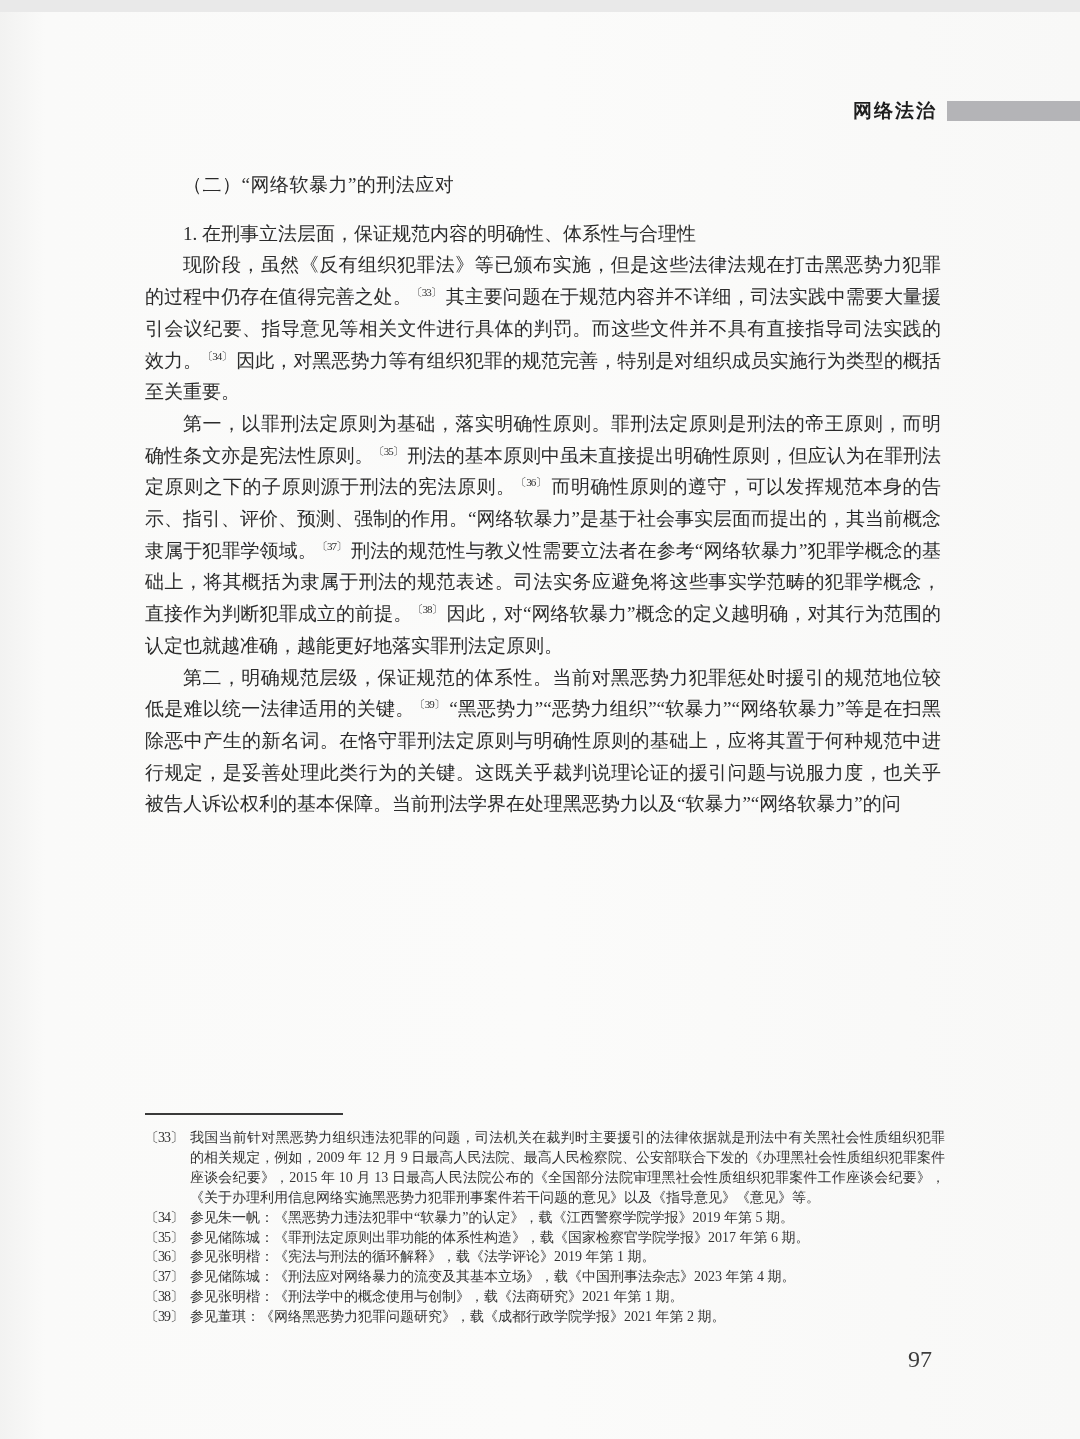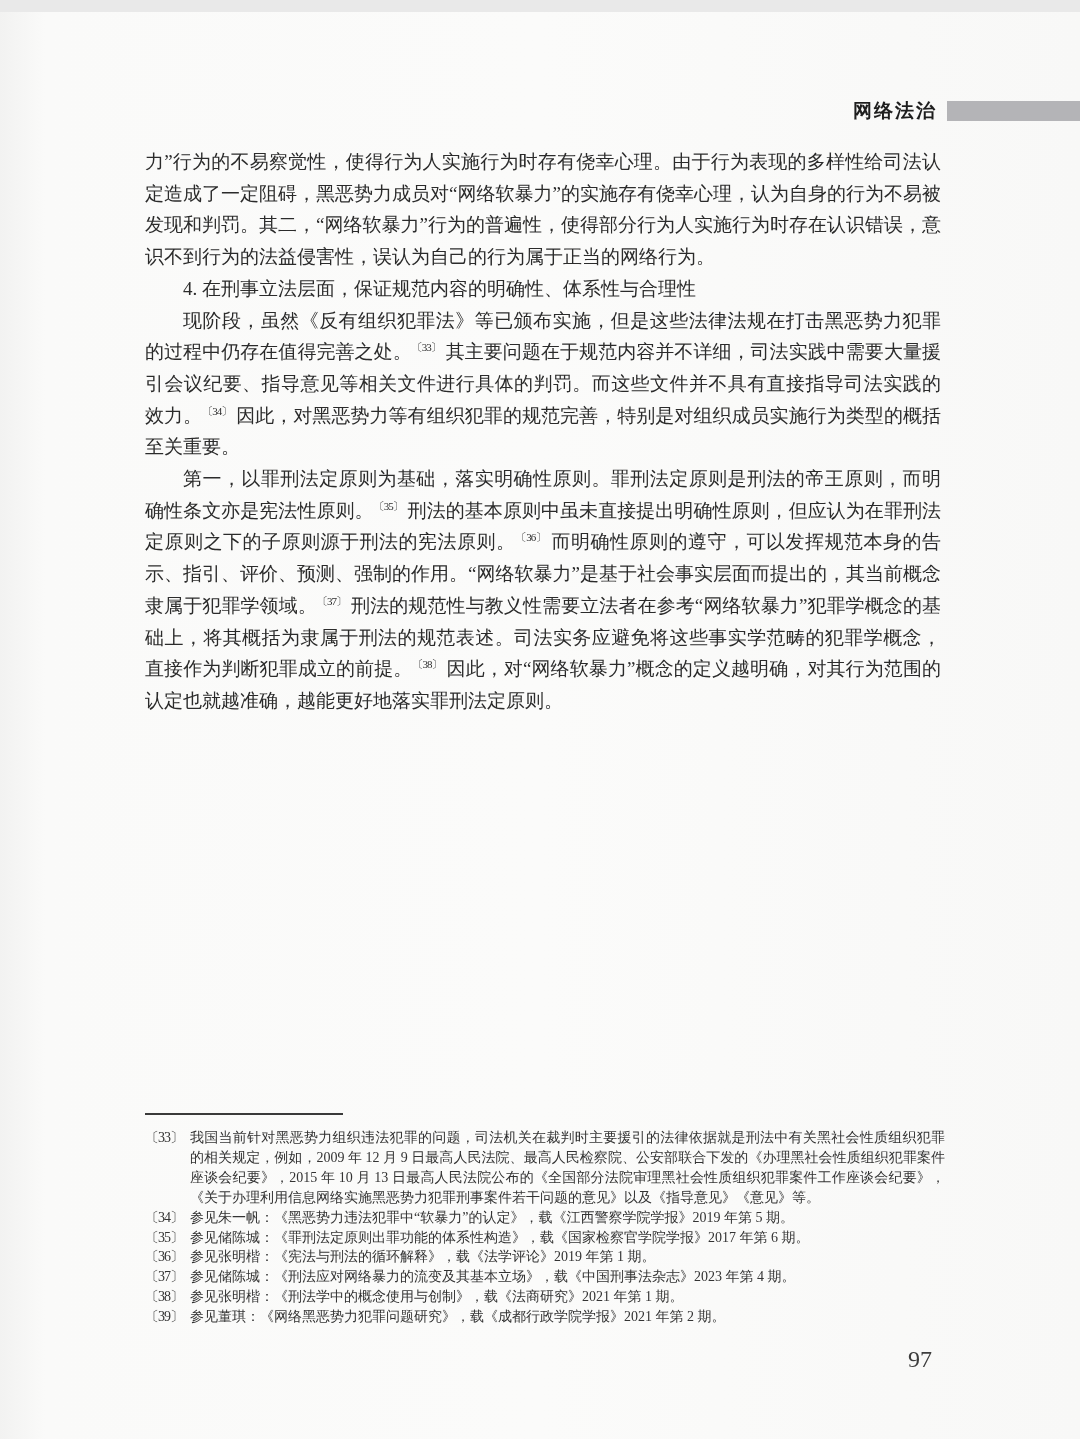--- a/index.html
+++ b/index.html
@@ -111,24 +111,25 @@
 <body>
 
 <div class="page">
 
   <header class="page-header">
     <span class="section-label">网络法治</span>
     <span class="header-bar"></span>
   </header>
 
   <main class="article">
-    <p class="continuation">力”行为的不易察觉性，使得行为人实施行为时存有侥幸心理。由于行为表现的多样性给司法认定造成了一定阻碍，黑恶势力成员对“网络软暴力”的实施存有侥幸心理，认为自身的行为不易被发现和判罚。其二，“网络软暴力”行为的普遍性，使得部分行为人实施行为时存在认识错误，意识不到行为的法益侵害性，误认为自己的行为属于正当的网络行为。</p>
-    <p>4. 在刑事立法层面，保证规范内容的明确性、体系性与合理性</p>
+    <h3 class="subheading">（二）“网络软暴力”的刑法应对</h3>
+    <p>1. 在刑事立法层面，保证规范内容的明确性、体系性与合理性</p>
     <p>现阶段，虽然《反有组织犯罪法》等已颁布实施，但是这些法律法规在打击黑恶势力犯罪的过程中仍存在值得完善之处。<sup>〔33〕</sup> 其主要问题在于规范内容并不详细，司法实践中需要大量援引会议纪要、指导意见等相关文件进行具体的判罚。而这些文件并不具有直接指导司法实践的效力。<sup>〔34〕</sup> 因此，对黑恶势力等有组织犯罪的规范完善，特别是对组织成员实施行为类型的概括至关重要。</p>
     <p>第一，以罪刑法定原则为基础，落实明确性原则。罪刑法定原则是刑法的帝王原则，而明确性条文亦是宪法性原则。<sup>〔35〕</sup> 刑法的基本原则中虽未直接提出明确性原则，但应认为在罪刑法定原则之下的子原则源于刑法的宪法原则。<sup>〔36〕</sup> 而明确性原则的遵守，可以发挥规范本身的告示、指引、评价、预测、强制的作用。“网络软暴力”是基于社会事实层面而提出的，其当前概念隶属于犯罪学领域。<sup>〔37〕</sup> 刑法的规范性与教义性需要立法者在参考“网络软暴力”犯罪学概念的基础上，将其概括为隶属于刑法的规范表述。司法实务应避免将这些事实学范畴的犯罪学概念，直接作为判断犯罪成立的前提。<sup>〔38〕</sup> 因此，对“网络软暴力”概念的定义越明确，对其行为范围的认定也就越准确，越能更好地落实罪刑法定原则。</p>
+    <p>第二，明确规范层级，保证规范的体系性。当前对黑恶势力犯罪惩处时援引的规范地位较低是难以统一法律适用的关键。<sup>〔39〕</sup> “黑恶势力”“恶势力组织”“软暴力”“网络软暴力”等是在扫黑除恶中产生的新名词。在恪守罪刑法定原则与明确性原则的基础上，应将其置于何种规范中进行规定，是妥善处理此类行为的关键。这既关乎裁判说理论证的援引问题与说服力度，也关乎被告人诉讼权利的基本保障。当前刑法学界在处理黑恶势力以及“软暴力”“网络软暴力”的问</p>
   </main>
 
   <div class="footnote-sep"></div>
 
   <section class="footnotes">
     <div class="footnote">
       <span class="fn-marker">〔33〕</span>
       <span class="fn-text">我国当前针对黑恶势力组织违法犯罪的问题，司法机关在裁判时主要援引的法律依据就是刑法中有关黑社会性质组织犯罪的相关规定，例如，2009 年 12 月 9 日最高人民法院、最高人民检察院、公安部联合下发的《办理黑社会性质组织犯罪案件座谈会纪要》，2015 年 10 月 13 日最高人民法院公布的《全国部分法院审理黑社会性质组织犯罪案件工作座谈会纪要》，《关于办理利用信息网络实施黑恶势力犯罪刑事案件若干问题的意见》以及《指导意见》《意见》等。</span>
     </div>
     <div class="footnote">

